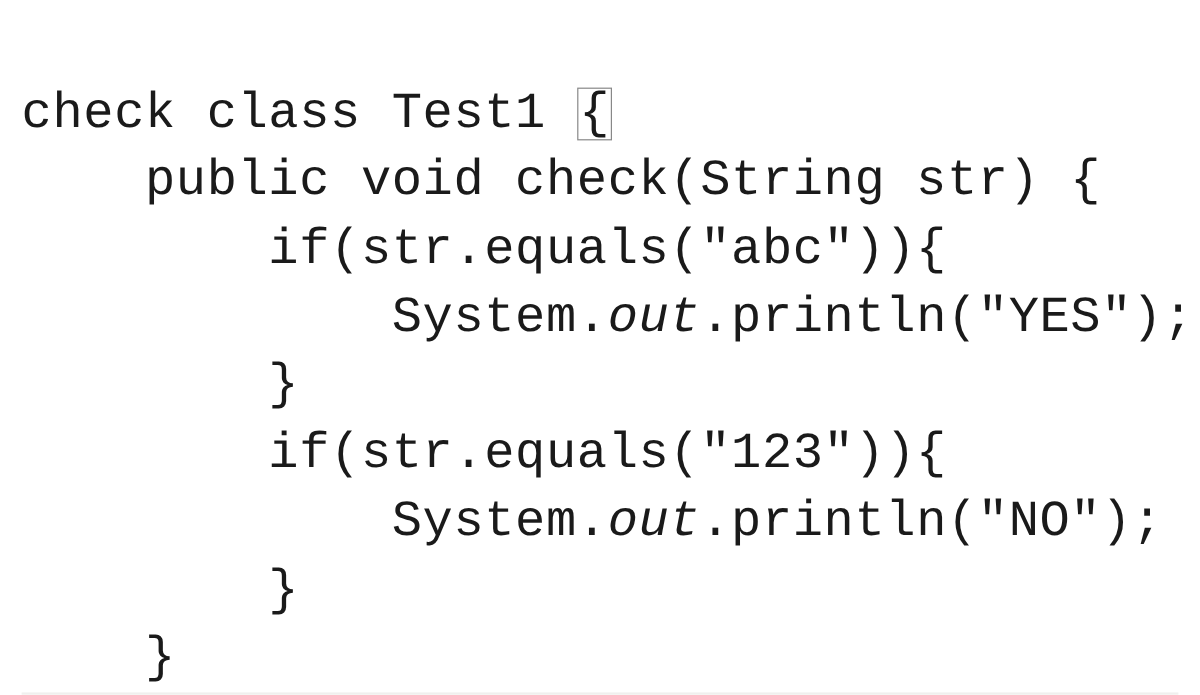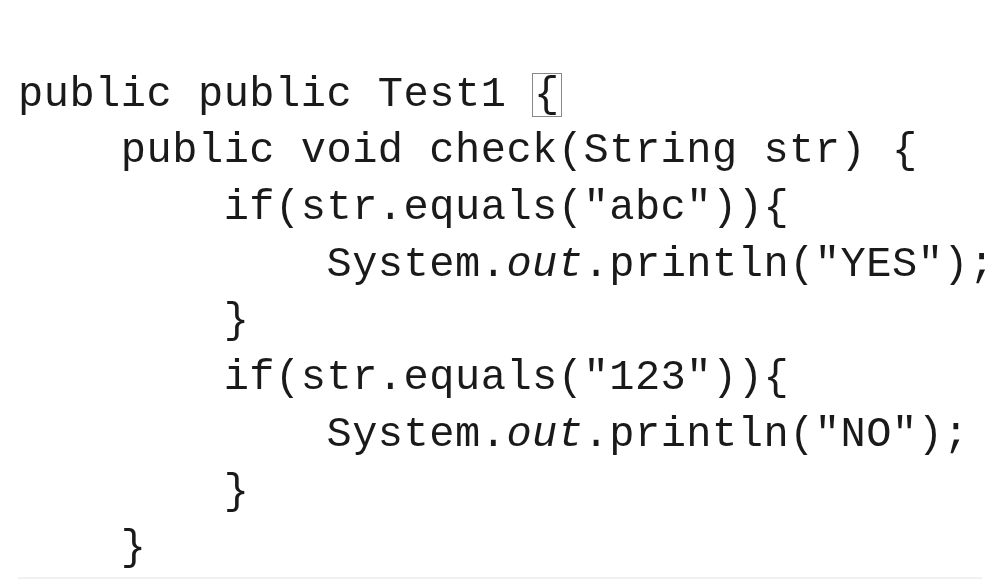--- a/index.html
+++ b/index.html
@@ -36,21 +36,21 @@
     .last-line {
       background: #f0f0ee;
       display: block;
       width: 100%;
     }
   </style>
 </head>
 <body>
 
 <div class="code-block">
-<span><span>public public Test1 </span><span class="highlight-box">{</span></span>
+<span><span>check class Test1 </span><span class="highlight-box">{</span></span>
 <span>    public void check(String str) {</span>
 <span>        if(str.equals("abc")){</span>
 <span><span>            System.</span><span class="italic">out</span><span>.println("YES");</span></span>
 <span>        }</span>
 <span>        if(str.equals("123")){</span>
 <span><span>            System.</span><span class="italic">out</span><span>.println("NO");</span></span>
 <span>        }</span>
 <span>    }</span>
 <span class="last-line">}</span></div>
 

